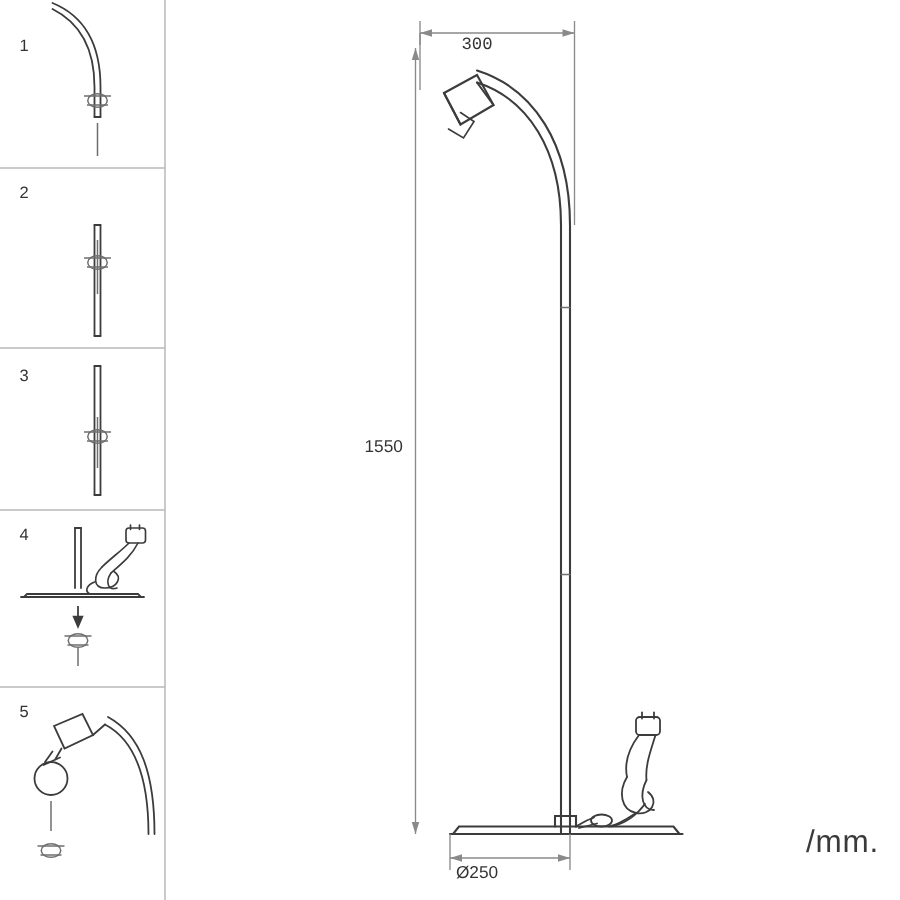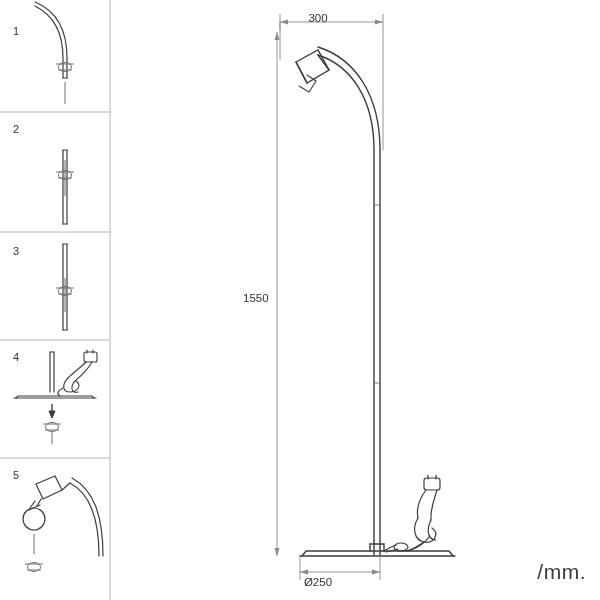--- a/index.html
+++ b/index.html
@@ -44,21 +44,21 @@
     position: absolute;
     font-size: 11.5px;
     color: #333333;
     font-family: "Liberation Sans", sans-serif;
     white-space: nowrap;
     line-height: 1;
   }
   .unit-label {
     position: absolute;
     right: 14px;
-    bottom: 18px;
+    bottom: 28px;
     font-size: 21px;
     color: #3a3a3a;
     font-family: "Liberation Sans", sans-serif;
     letter-spacing: 0.5px;
     line-height: 1;
   }
 </style>
 </head>
 <body>
 
@@ -220,21 +220,21 @@
   </svg>
 
   <div class="steps-panel">
     <div class="step-num" style="left:13px; top:26px;">1</div>
     <div class="step-num" style="left:13px; top:124px;">2</div>
     <div class="step-num" style="left:13px; top:246px;">3</div>
     <div class="step-num" style="left:13px; top:352px;">4</div>
     <div class="step-num" style="left:13px; top:470px;">5</div>
   </div>
 
-  <div class="dim-label" style="left:318px; top:24px; transform:translate(-50%,-100%);">300</div>
+  <div class="dim-label" style="left:318px; top:36px; transform:translate(-50%,-100%);font-family:Liberation Mono, monospace;">300</div>
 
   <div class="dim-label" style="left:243px; top:293px;text-align:right;">1550</div>
 
   <div class="dim-label" style="left:318px; top:577px; transform:translateX(-50%);">Ø250</div>
 
   <div class="unit-label">/mm.</div>
 
 </div>
 
 </body></html>

